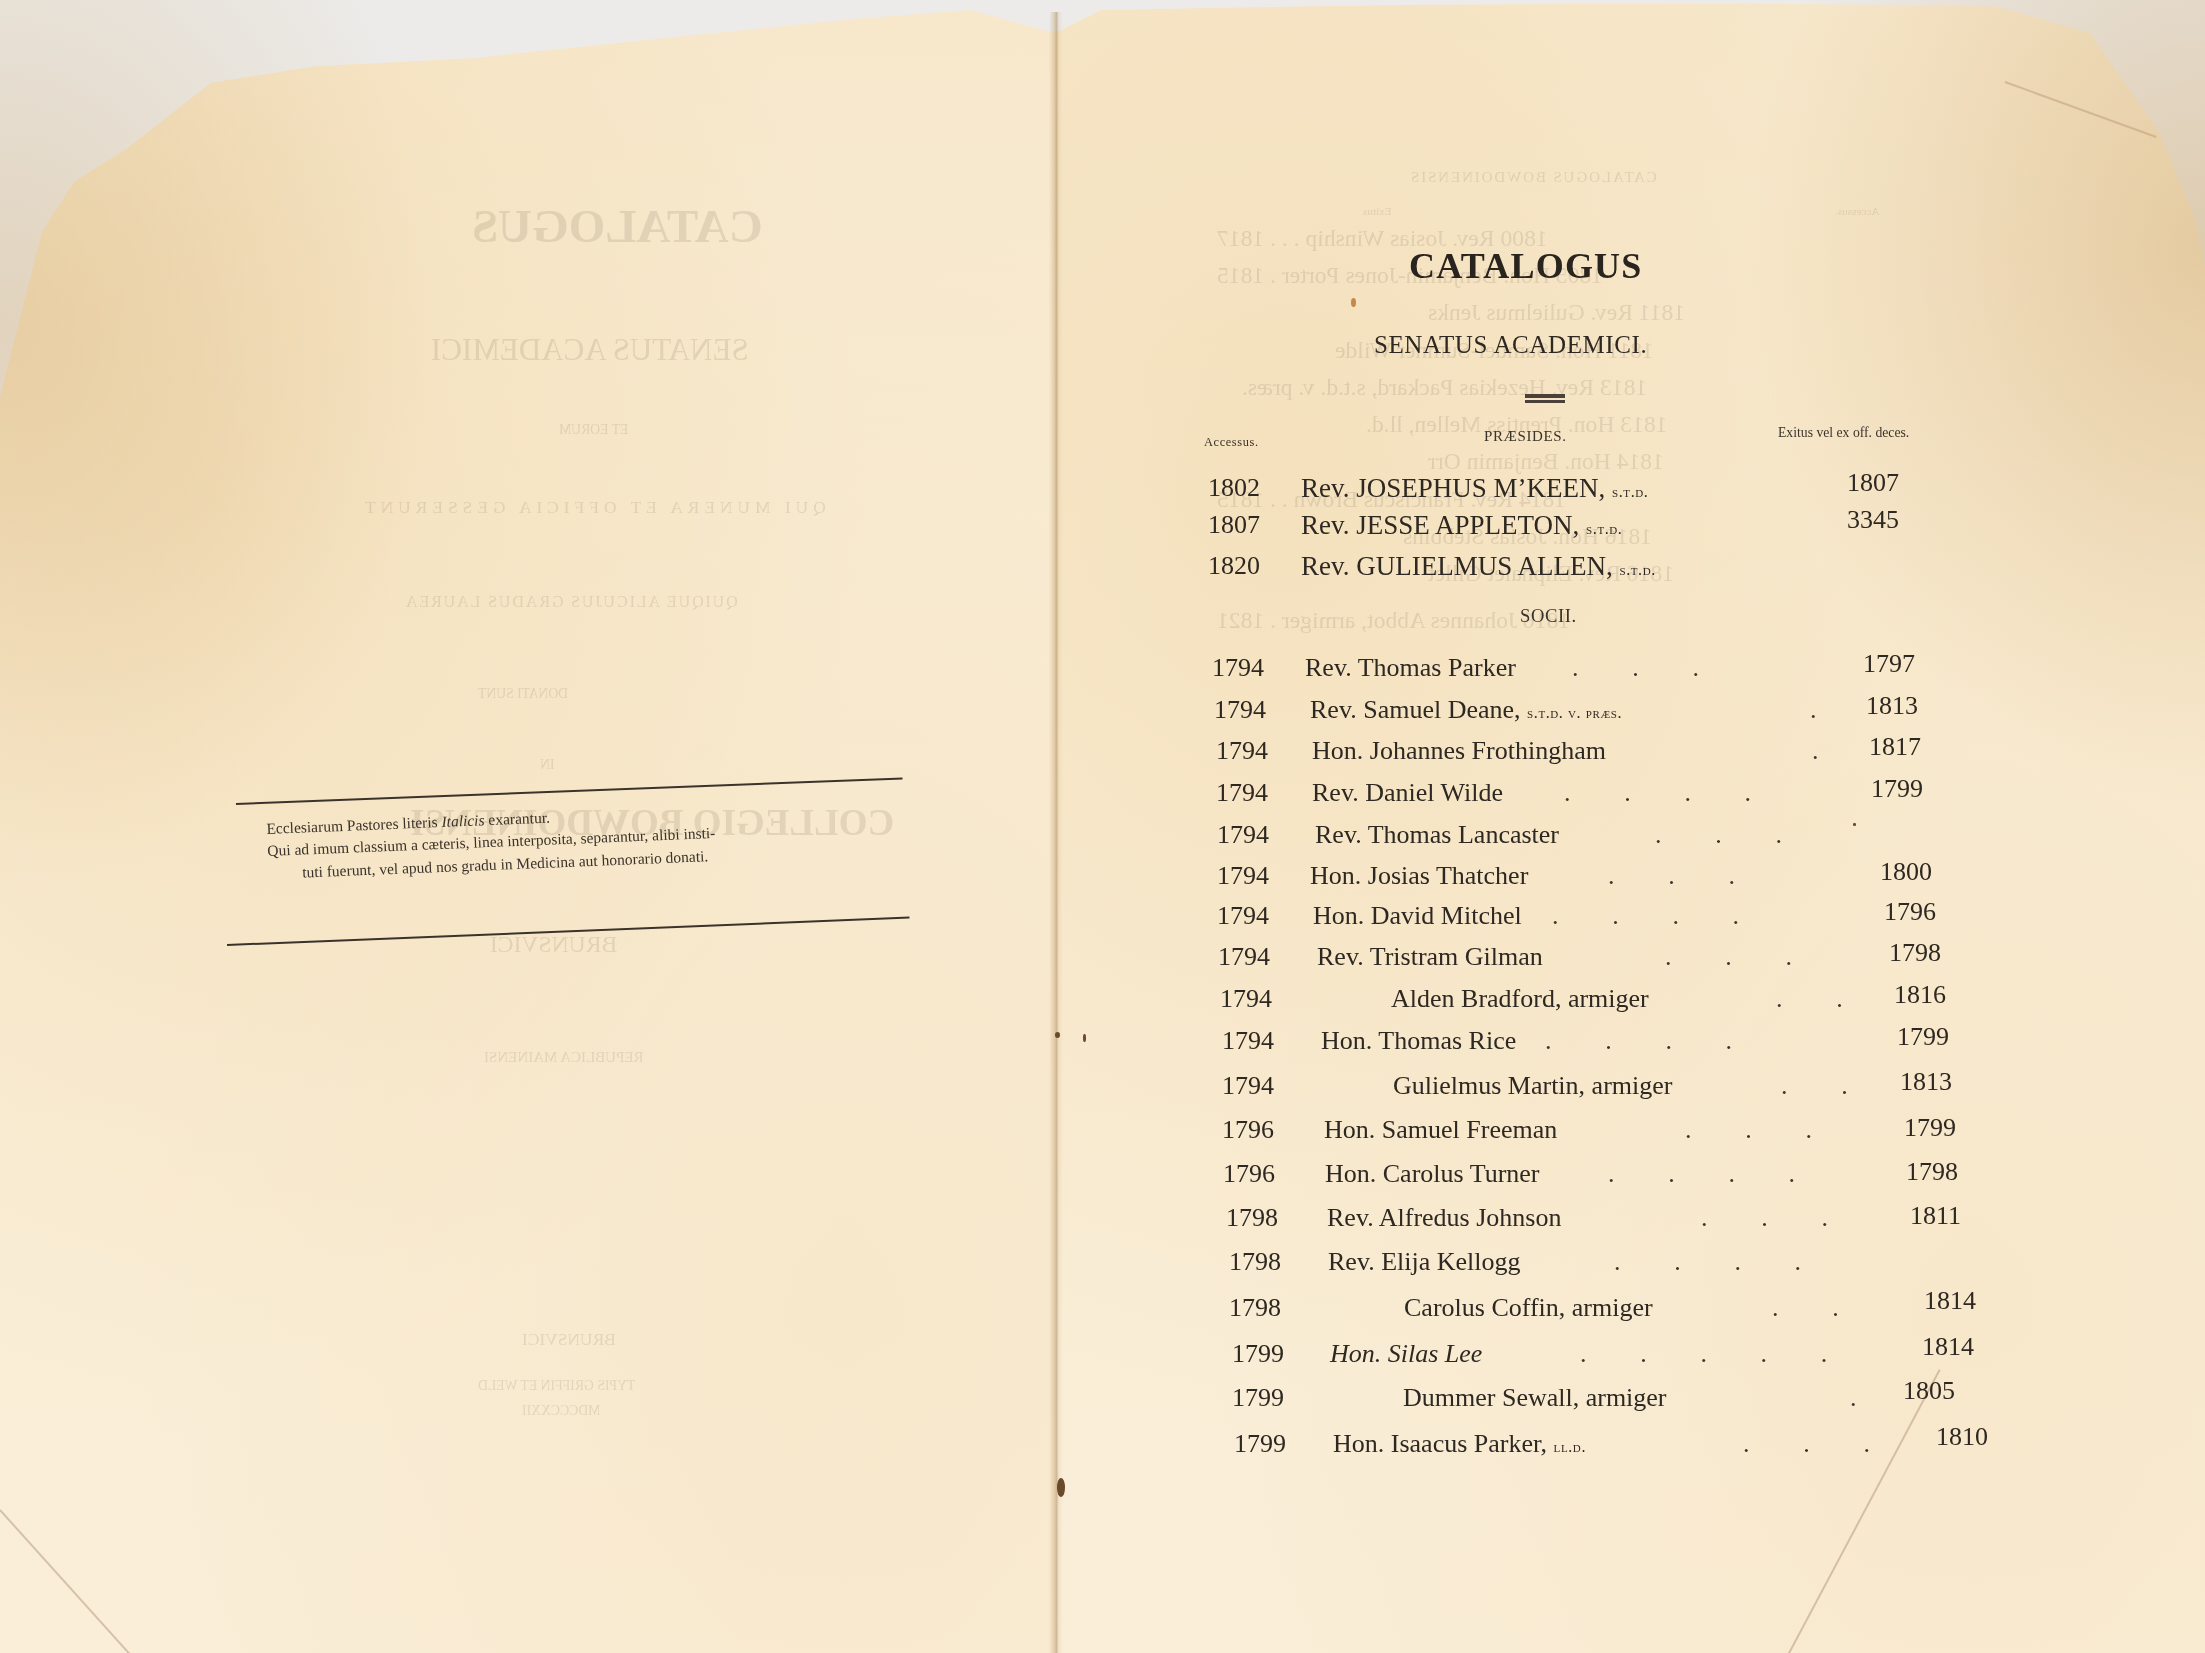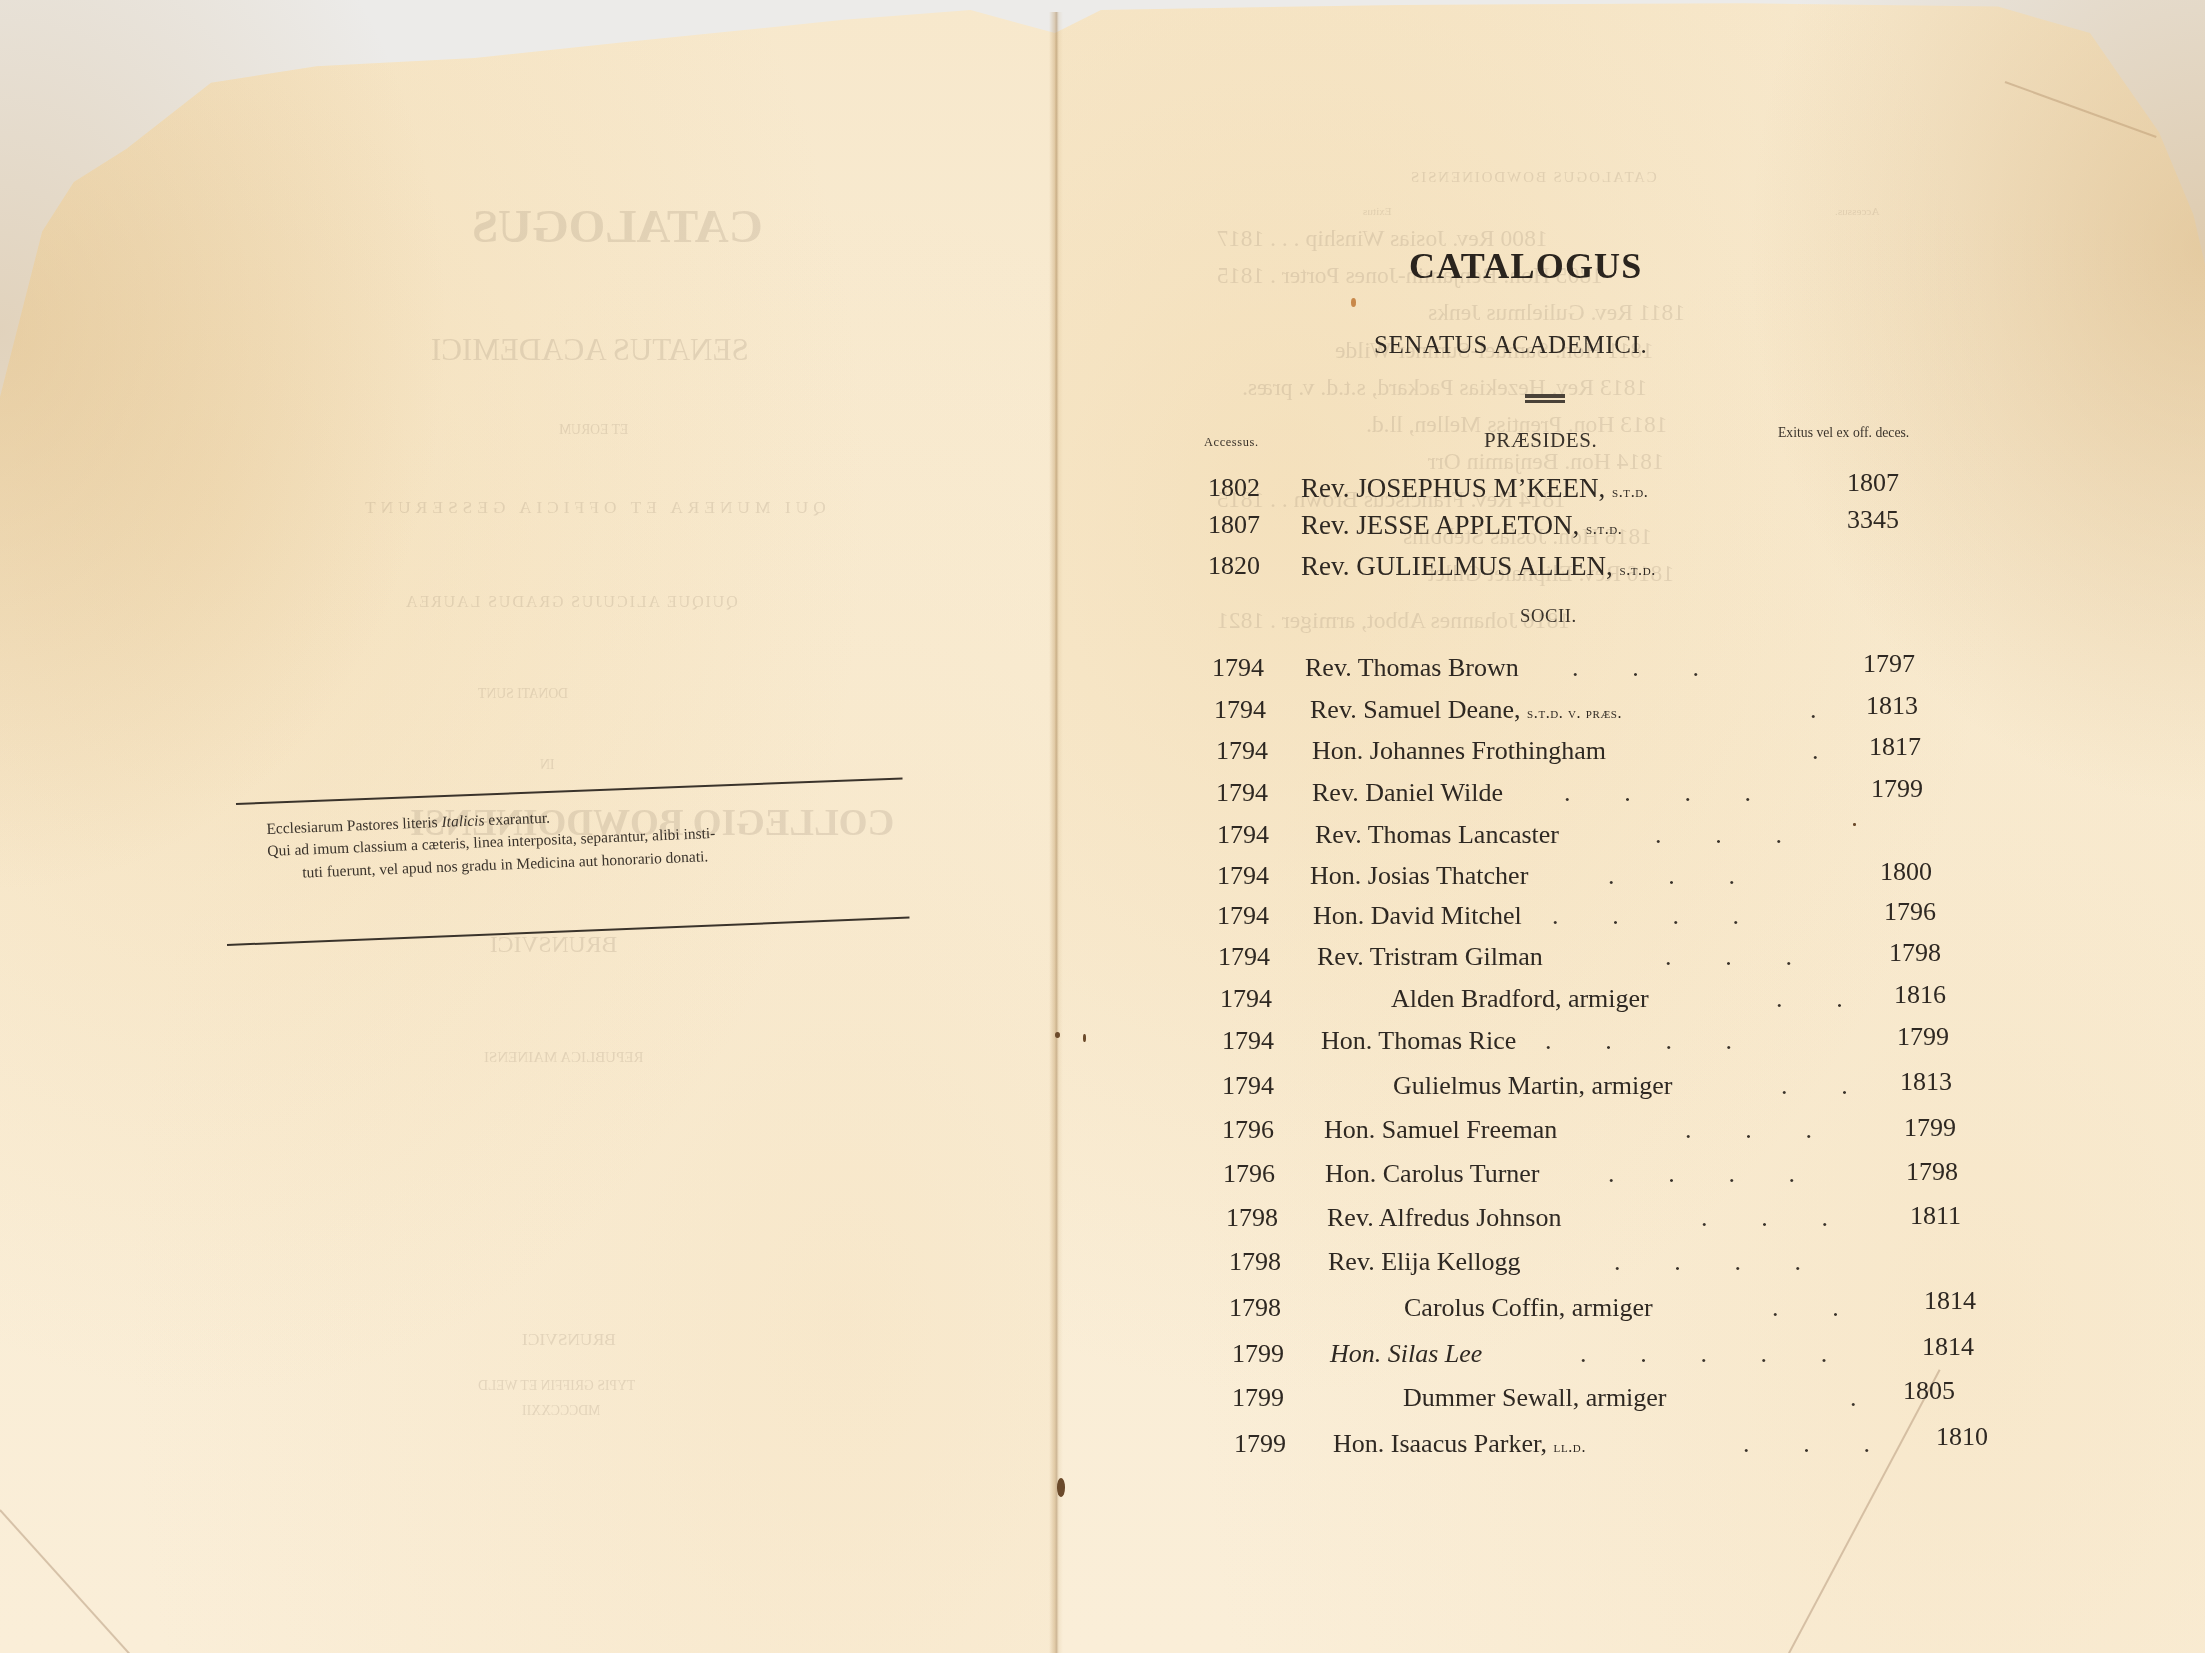--- a/index.html
+++ b/index.html
@@ -73,21 +73,21 @@
       font-size: 25px; letter-spacing: 0.6px; color: #2e2822;
     }
     .ornament {
       position: absolute; left: 1525px; top: 394px; width: 40px; height: 10px;
     }
     .ornament .bar1 { position:absolute; left:0; top:0; width:40px; height:3.7px; background:#4a4238; }
     .ornament .bar2 { position:absolute; left:0; top:5.6px; width:40px; height:3.7px; background:#4a4238; }
 
     .col-head { position: absolute; color: #3a332b; }
     .col-accessus { left: 1204px; top: 435px; font-size: 12.4px; letter-spacing: 0.6px; }
-    .col-praesides { left: 1484px; top: 428px; font-size: 21px; letter-spacing: 0.6px; }
+    .col-praesides { left: 1484px; top: 428px; font-size: 15px; letter-spacing: 0.6px; }
     .col-exitus { left: 1778px; top: 425px; font-size: 13.7px; }
 
     .row { position: absolute; height: 35px; width: 820px; white-space: nowrap; }
     .row .year-in { position: absolute; left: 0; font-size: 26px; }
     .row .name { position: absolute; font-size: 26px; }
     .row .name .smallcaps { font-size: 16px; letter-spacing: 0.6px; font-variant: small-caps; }
     .row .dots { position: absolute; font-size: 26px; letter-spacing: 23.6px; color: #3a332b; }
     .row .year-out { position: absolute; font-size: 26px; }
     .row.pres .name { font-size: 27px; }
 
@@ -188,21 +188,21 @@
     <span>Rev.</span>
     <span>GULIELMUS ALLEN,</span>
     <span class="smallcaps">s.t.d.</span>
   </span>
 </div>
 
 <div class="section-head">SOCII.</div>
 
 <div class="row" style="left:1212px; top:653px;">
   <span class="year-in">1794</span>
-  <span class="name" style="left:93px;">Rev. Thomas Brown</span>
+  <span class="name" style="left:93px;">Rev. Thomas Parker</span>
   <span class="dots" style="left:360px;">. . .</span>
   <span class="year-out" style="left:651px; top:-3.7px;">1797</span>
 </div>
 <div class="row" style="left:1214px; top:695px;">
   <span class="year-in">1794</span>
   <span class="name" style="left:96px;">
     <span>Rev. Samuel Deane,</span>
     <span class="smallcaps">s.t.d. v. præs.</span>
   </span>
   <span class="dots" style="left:596px;">.</span>

